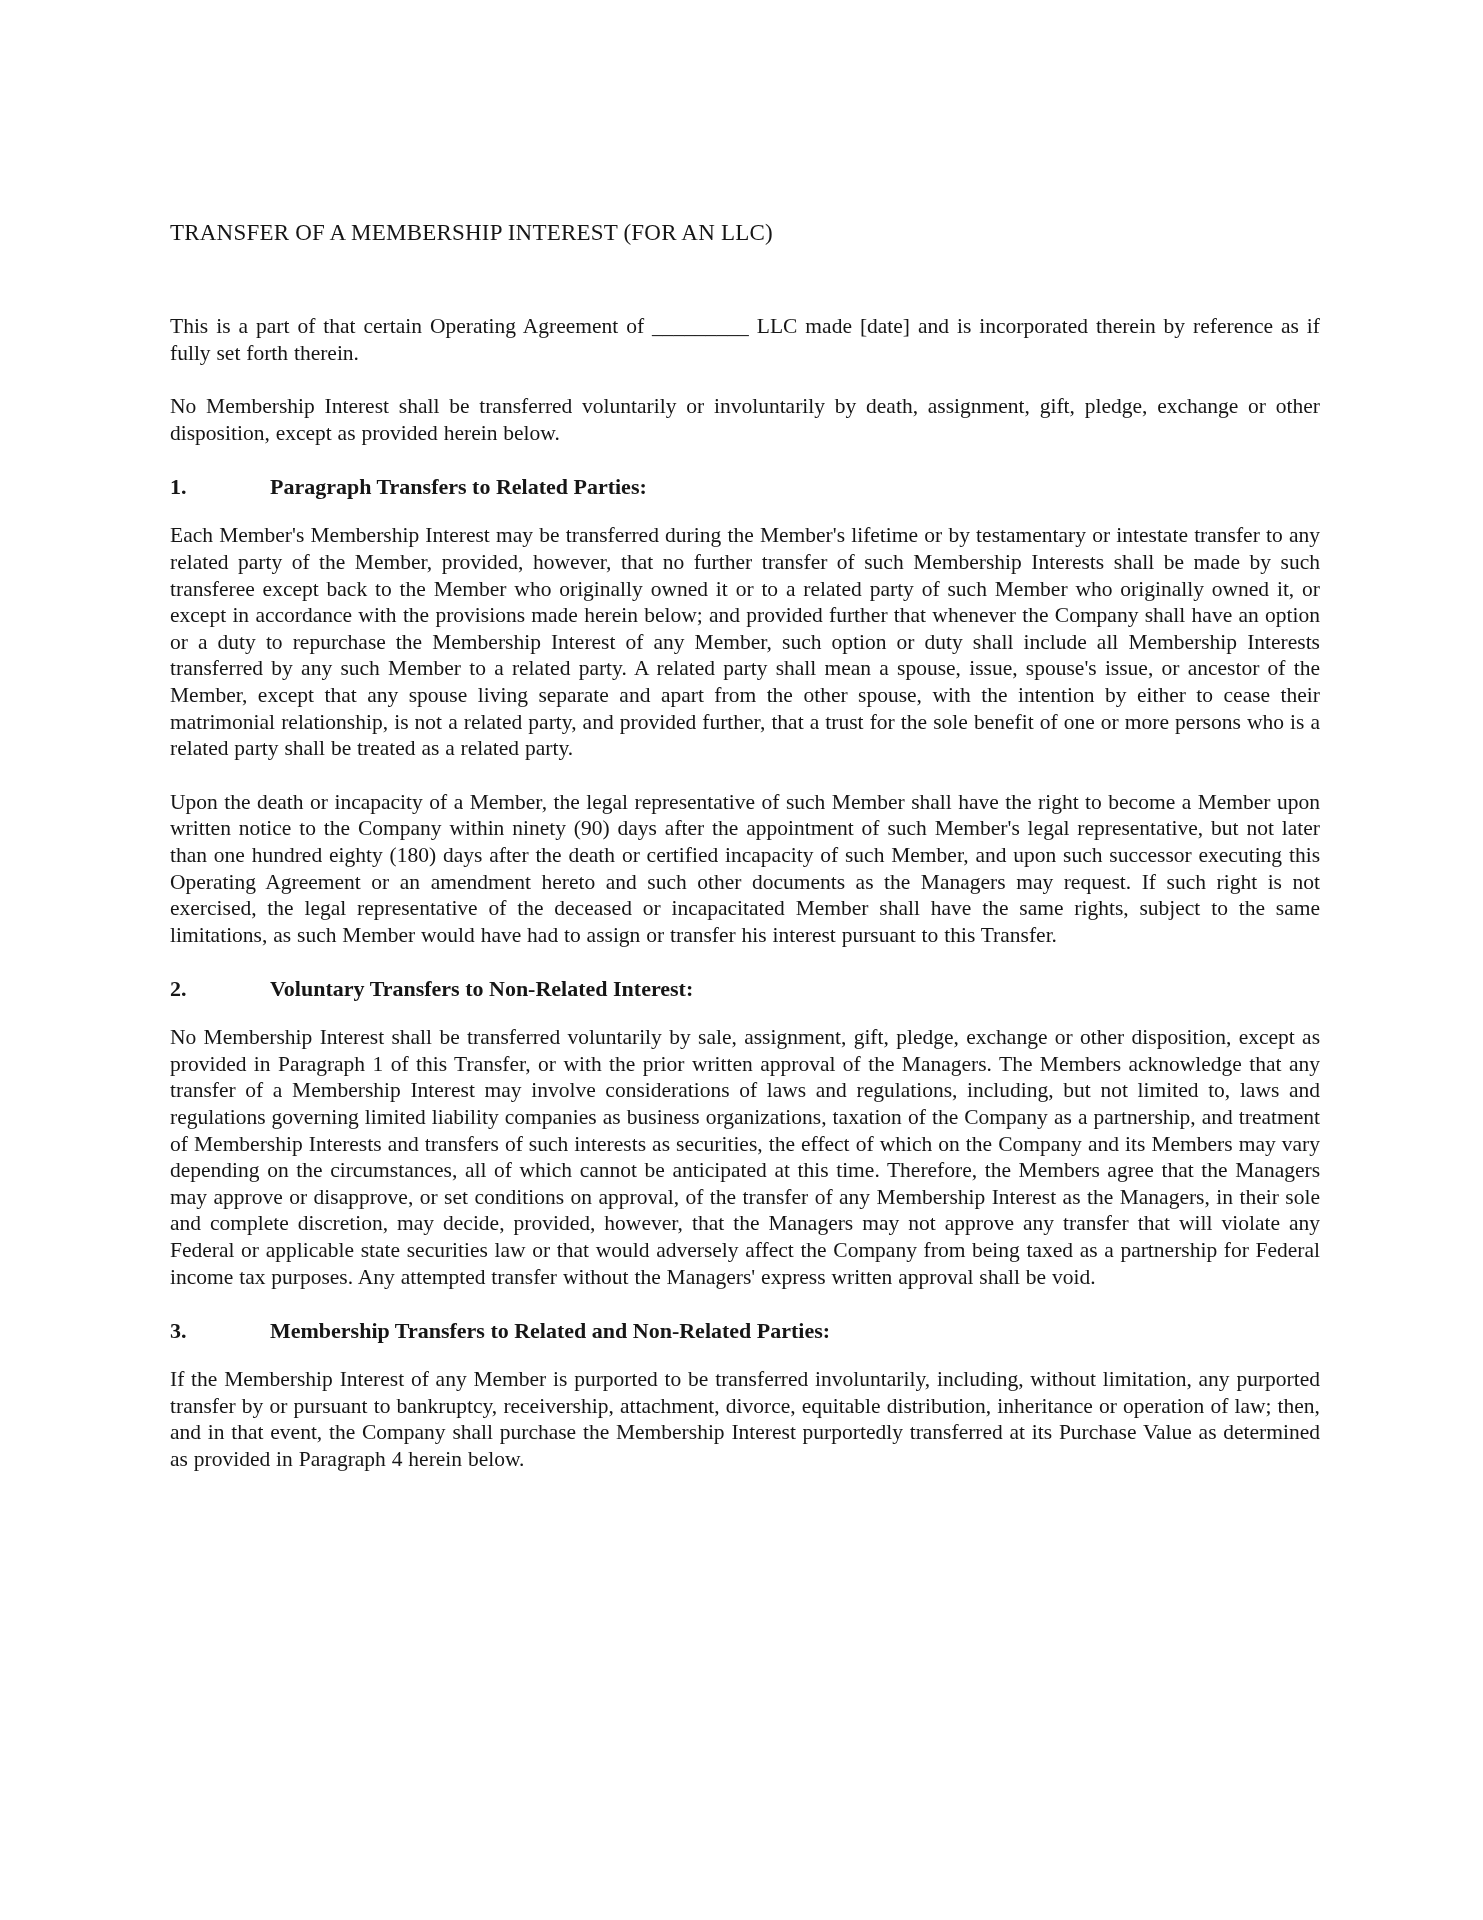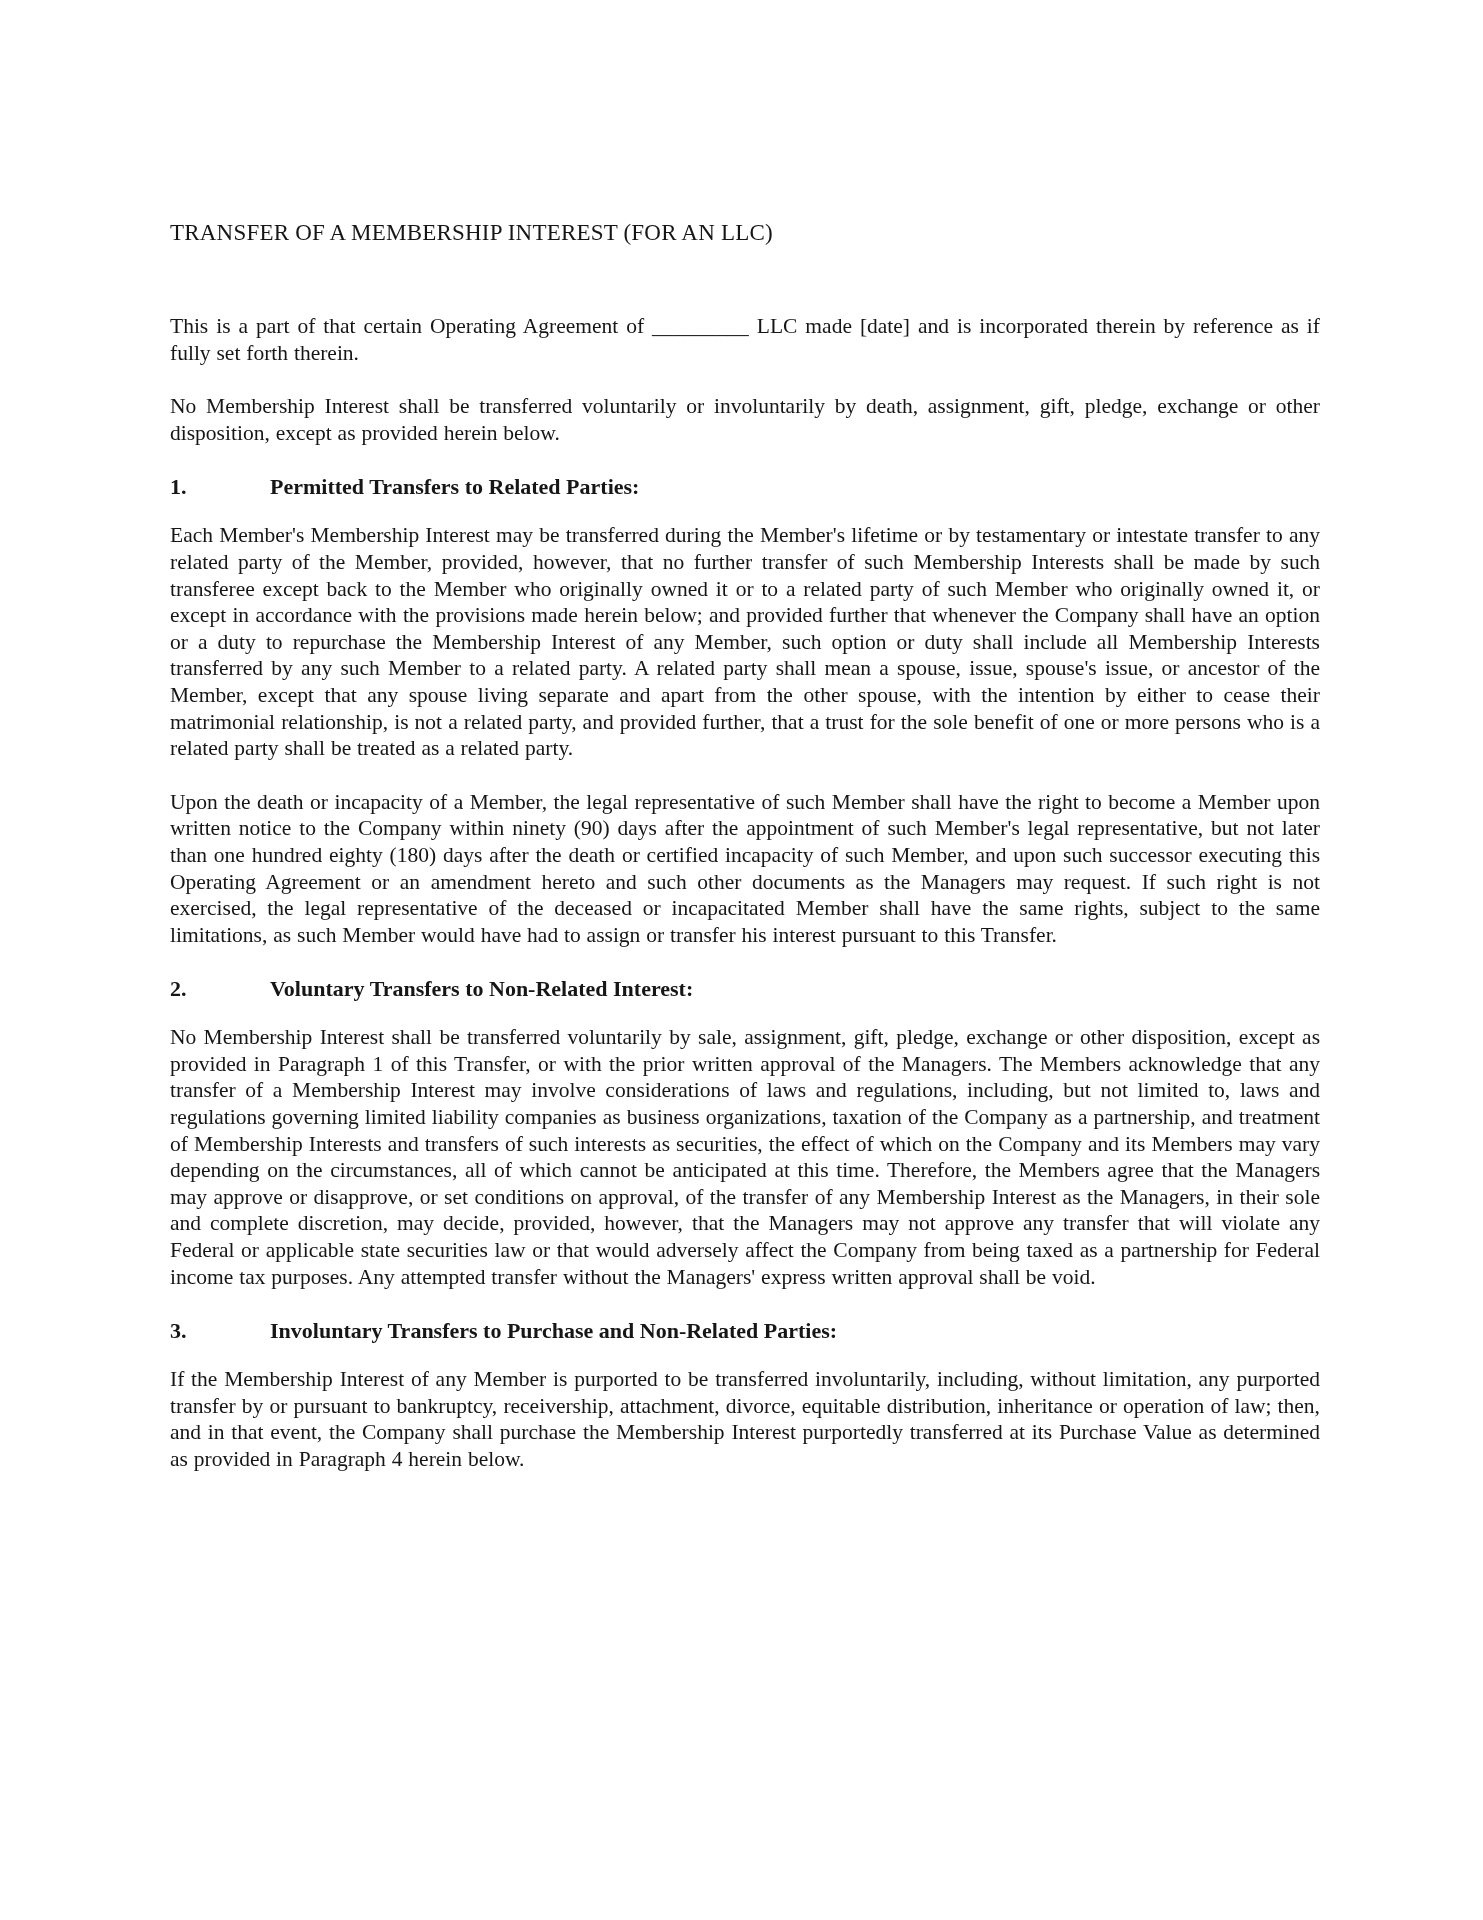--- a/index.html
+++ b/index.html
@@ -57,33 +57,33 @@
 <div class="page">
 
   <div class="doc-title">TRANSFER OF A MEMBERSHIP INTEREST (FOR AN LLC)</div>
 
   <p class="body-para">This is a part of that certain Operating Agreement of _________ LLC made [date] and is incorporated therein by reference as if fully set forth therein.</p>
 
   <p class="body-para">No Membership Interest shall be transferred voluntarily or involuntarily by death, assignment, gift, pledge, exchange or other disposition, except as provided herein below.</p>
 
   <div class="section">
     <div class="section-heading">
-      <span class="section-number">1.</span><span>Permitted Transfers to Related Parties:</span>
+      <span class="section-number">1.</span><span>Paragraph Transfers to Related Parties:</span>
     </div>
     <p class="body-para">Each Member's Membership Interest may be transferred during the Member's lifetime or by testamentary or intestate transfer to any related party of the Member, provided, however, that no further transfer of such Membership Interests shall be made by such transferee except back to the Member who originally owned it or to a related party of such Member who originally owned it, or except in accordance with the provisions made herein below; and provided further that whenever the Company shall have an option or a duty to repurchase the Membership Interest of any Member, such option or duty shall include all Membership Interests transferred by any such Member to a related party. A related party shall mean a spouse, issue, spouse's issue, or ancestor of the Member, except that any spouse living separate and apart from the other spouse, with the intention by either to cease their matrimonial relationship, is not a related party, and provided further, that a trust for the sole benefit of one or more persons who is a related party shall be treated as a related party.</p>
     <p class="body-para">Upon the death or incapacity of a Member, the legal representative of such Member shall have the right to become a Member upon written notice to the Company within ninety (90) days after the appointment of such Member's legal representative, but not later than one hundred eighty (180) days after the death or certified incapacity of such Member, and upon such successor executing this Operating Agreement or an amendment hereto and such other documents as the Managers may request. If such right is not exercised, the legal representative of the deceased or incapacitated Member shall have the same rights, subject to the same limitations, as such Member would have had to assign or transfer his interest pursuant to this Transfer.</p>
   </div>
 
   <div class="section">
     <div class="section-heading">
       <span class="section-number">2.</span><span>Voluntary Transfers to Non-Related Interest:</span>
     </div>
     <p class="body-para">No Membership Interest shall be transferred voluntarily by sale, assignment, gift, pledge, exchange or other disposition, except as provided in Paragraph 1 of this Transfer, or with the prior written approval of the Managers.  The Members acknowledge that any transfer of a Membership Interest may involve considerations of laws and regulations, including, but not limited to, laws and regulations governing limited liability companies as business organizations, taxation of the Company as a partnership, and treatment of Membership Interests and transfers of such interests as securities, the effect of which on the Company and its Members may vary depending on the circumstances, all of which cannot be anticipated at this time. Therefore, the Members agree that the Managers may approve or disapprove, or set conditions on approval, of the transfer of any Membership Interest as the Managers, in their sole and complete discretion, may decide, provided, however, that the Managers may not approve any transfer that will violate any Federal or applicable state securities law or that would adversely affect the Company from being taxed as a partnership for Federal income tax purposes. Any attempted transfer without the Managers' express written approval shall be void.</p>
   </div>
 
   <div class="section">
     <div class="section-heading">
-      <span class="section-number">3.</span><span>Involuntary Transfers to Purchase and Non-Related Parties:</span>
+      <span class="section-number">3.</span><span>Membership Transfers to Related and Non-Related Parties:</span>
     </div>
     <p class="body-para">If the Membership Interest of any Member is purported to be transferred involuntarily, including, without limitation, any purported transfer by or pursuant to bankruptcy, receivership, attachment, divorce, equitable distribution, inheritance or operation of law; then, and in that event, the Company shall purchase the Membership Interest purportedly transferred at its Purchase Value as determined as provided in Paragraph 4 herein below.</p>
   </div>
 
 </div>
 
 </body></html>

